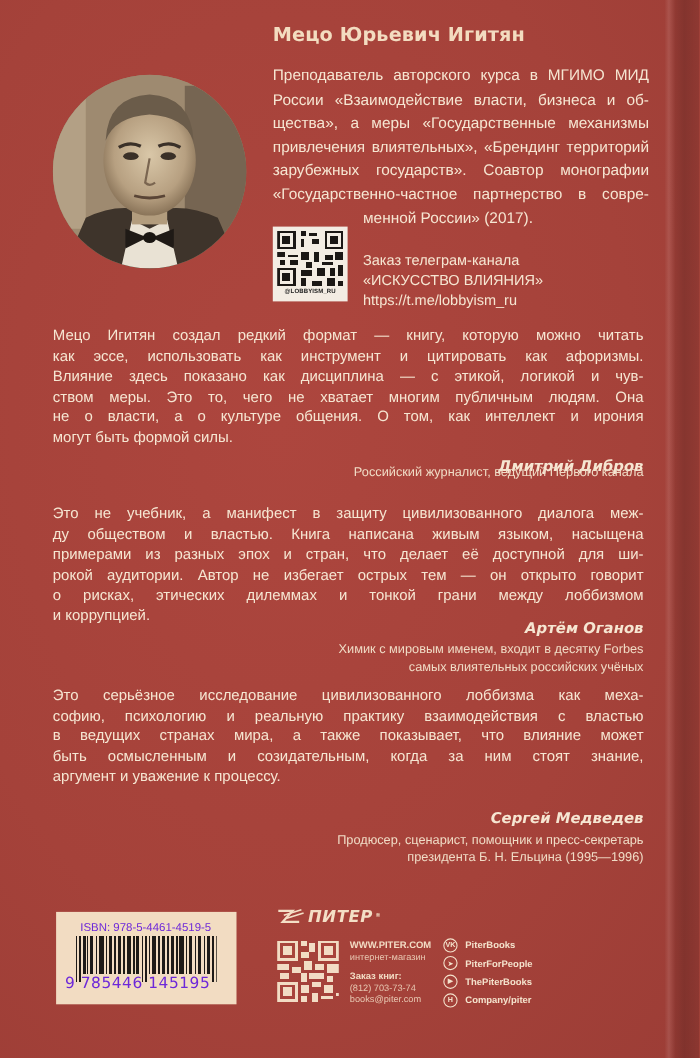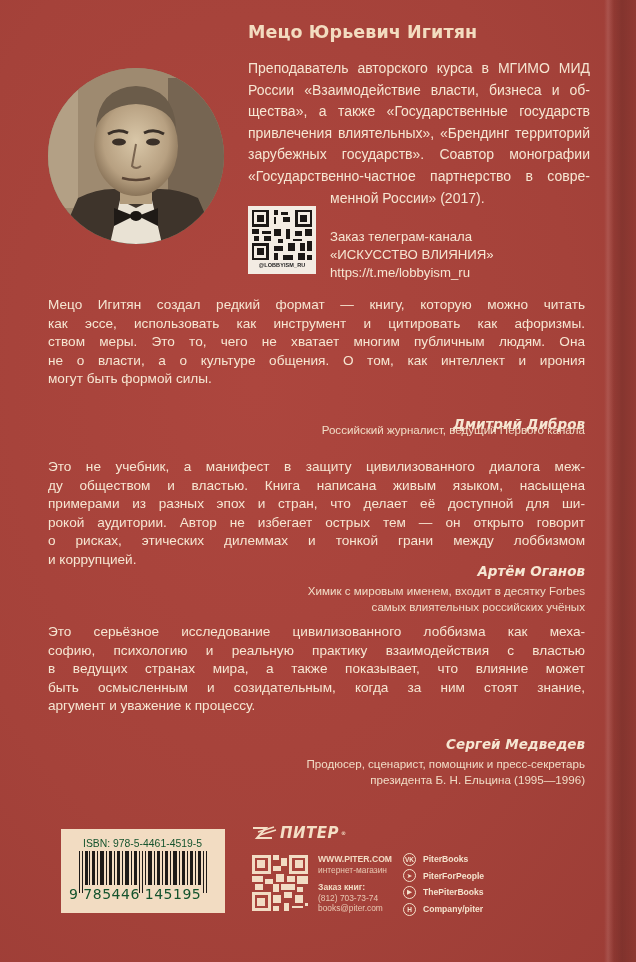--- a/index.html
+++ b/index.html
@@ -76,23 +76,23 @@
     }
     .quote-role {
       right: 51px; text-align: right;
       font-size: 11.6px; line-height: 16px;
       color: #f0dcc6;
     }
     .quote-role span { display: block; white-space: nowrap; padding-left: 24px; }
 
     
     .isbn-box {
-      left: 61px; top: 829px; width: 164px; height: 84px;
+      left: 51px; top: 829px; width: 164px; height: 84px;
       background: #f2dcc2;
-      color: #14532d;
+      color: #6d28d9;
     }
     .isbn-text {
       position: absolute; left: 22px; top: 9px;
       font-size: 10.4px; letter-spacing: 0px;
     }
     .barcode {
       position: absolute; left: 18px; top: 22px; width: 128px; height: 44px;
     }
     .barcode-digits {
       position: absolute; left: 8px; top: 57px;
@@ -172,21 +172,21 @@
 
     <path d="M74 110 Q88 114 102 110" stroke="#5a4536" stroke-width="2.5" fill="none"></path>
   </svg>
 </div>
 
 <div class="abs author-name">Мецо Юрьевич Игитян</div>
 
 <div class="abs author-bio">
   <span class="line">Преподаватель авторского курса в МГИМО МИД</span>
   <span class="line">России «Взаимодействие власти, бизнеса и об-</span>
-  <span class="line">щества», а также «Государственные государств</span>
+  <span class="line">щества», а меры «Государственные механизмы</span>
   <span class="line">привлечения влиятельных», «Брендинг территорий</span>
   <span class="line">зарубежных государств». Соавтор монографии</span>
   <span class="line">«Государственно-частное партнерство в совре-</span>
   <span class="line last">менной России» (2017).</span>
 </div>
 
 <div class="abs qr-author">
   <svg viewBox="0 0 25 21" shape-rendering="crispEdges">
     <rect width="25" height="21" fill="#f3ece3"></rect>
     <g fill="#1b1715">
@@ -228,20 +228,21 @@
 
 <div class="abs telegram-block">
   <span>Заказ телеграм-канала</span>
   <span>«ИСКУССТВО ВЛИЯНИЯ»</span>
   <span>https://t.me/lobbyism_ru</span>
 </div>
 
 <div class="abs quote" style="top:296px;">
   <span class="ql">Мецо Игитян создал редкий формат — книгу, которую можно читать</span>
   <span class="ql">как эссе, использовать как инструмент и цитировать как афоризмы.</span>
+  <span class="ql">Влияние здесь показано как дисциплина — с этикой, логикой и чув-</span>
   <span class="ql">ством меры. Это то, чего не хватает многим публичным людям. Она</span>
   <span class="ql">не о власти, а о культуре общения. О том, как интеллект и ирония</span>
   <span class="ql last">могут быть формой силы.</span>
 </div>
 <div class="abs quote-author" style="top:416px;">Дмитрий Дибров</div>
 <div class="abs quote-role" style="top:422px;">
   <span>Российский журналист, ведущий Первого канала</span>
 </div>
 
 <div class="abs quote" style="top:458px;">

